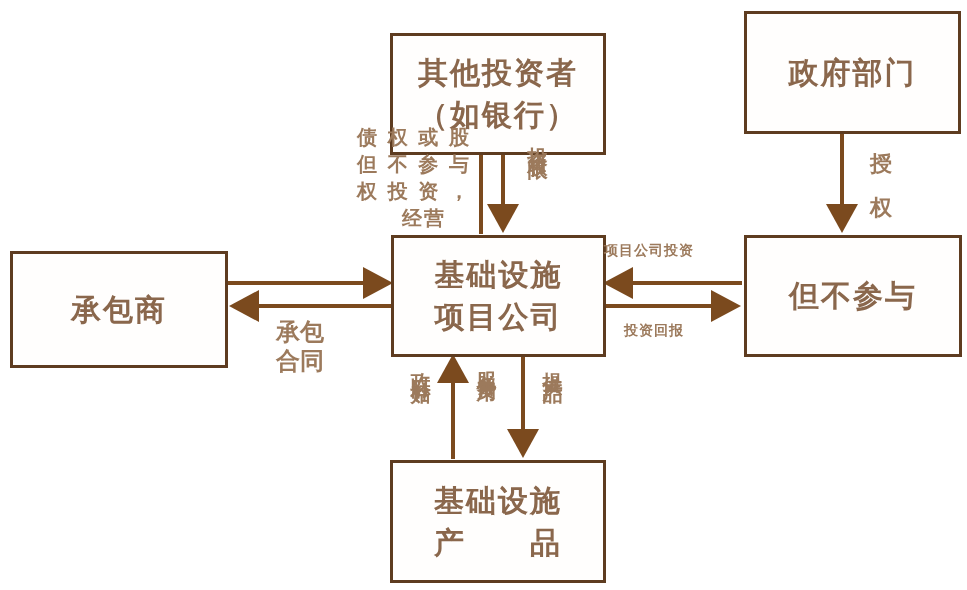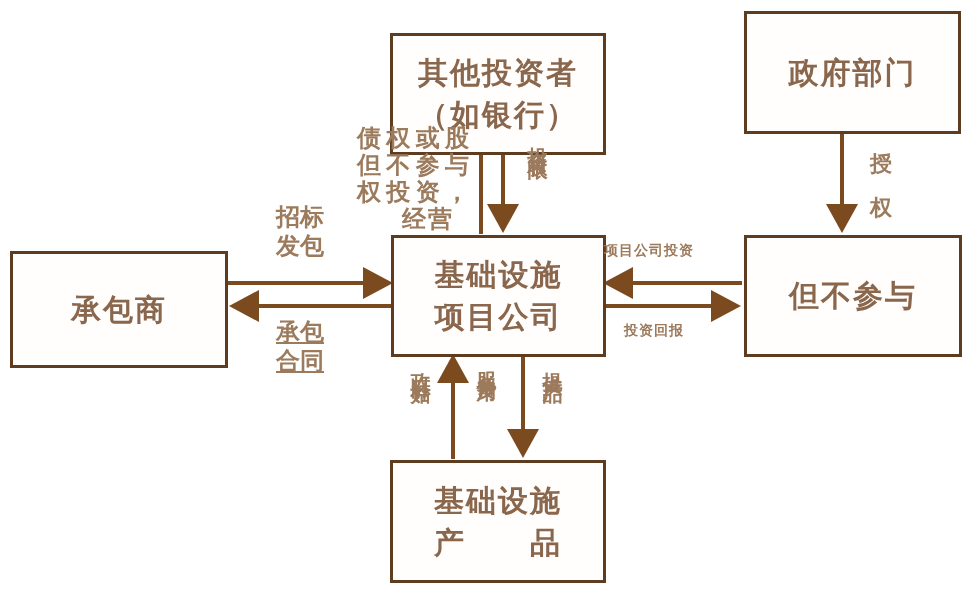--- a/index.html
+++ b/index.html
@@ -41,21 +41,21 @@
     text-align: center;
     font-size: 24px;
     line-height: 29px;
   }
   .lbl-v {
     writing-mode: vertical-rl;
     text-orientation: upright;
     font-size: 20px;
     letter-spacing: 5px;
   }
-  .jblock { width: 112px; font-size: 24px; line-height: 27px; }
+  .jblock { width: 112px; font-size: 20px; line-height: 27px; }
   .jline { text-align: justify; text-align-last: justify; }
   .jline-last { text-align-last: left; letter-spacing: 2px; margin-left: 45px; }
   .auth { letter-spacing: 44px; font-size: 22px; }
 </style>
 </head>
 <body>
 
 <div class="stage">
 
   <svg class="arrows" viewBox="0 0 967 590" xmlns="http://www.w3.org/2000/svg">
@@ -137,26 +137,22 @@
     <div class="jline">债权或股</div>
     <div class="jline">但不参与</div>
     <div class="jline">权投资，</div>
     <div class="jline jline-last">经营</div>
   </div>
 
   <div class="lbl lbl-v" style="left:525px; top:131px;">投资权限</div>
 
   <div class="lbl lbl-v auth" style="left:866px; top:134px;">授权</div>
 
-  <div class="lbl lbl-h" style="left:252px; top:202px; width:96px;">
-    <div>招标</div>
-    <div>发包</div>
-  </div>
 
-  <div class="lbl lbl-h" style="left:252px; top:317px; width:96px;text-decoration:underline;">
+  <div class="lbl lbl-h" style="left:252px; top:317px; width:96px;">
     <div>承包</div>
     <div>合同</div>
   </div>
 
   <div class="lbl" style="left:604px; top:242px; font-size:14px; letter-spacing:1px;">项目公司投资</div>
 
   <div class="lbl" style="left:624px; top:322px; font-size:14px; letter-spacing:1px;">投资回报</div>
 
   <div class="lbl lbl-v" style="left:408px; top:356px; letter-spacing:4px;">政府补贴</div>
 

